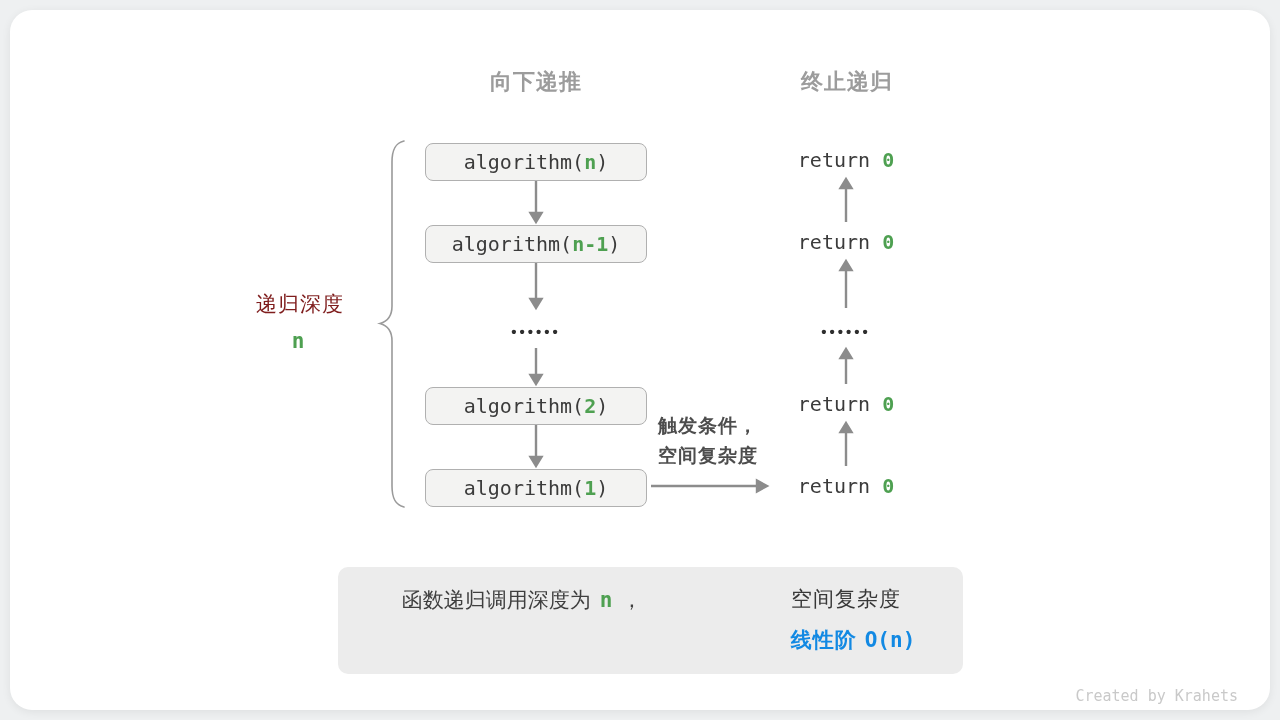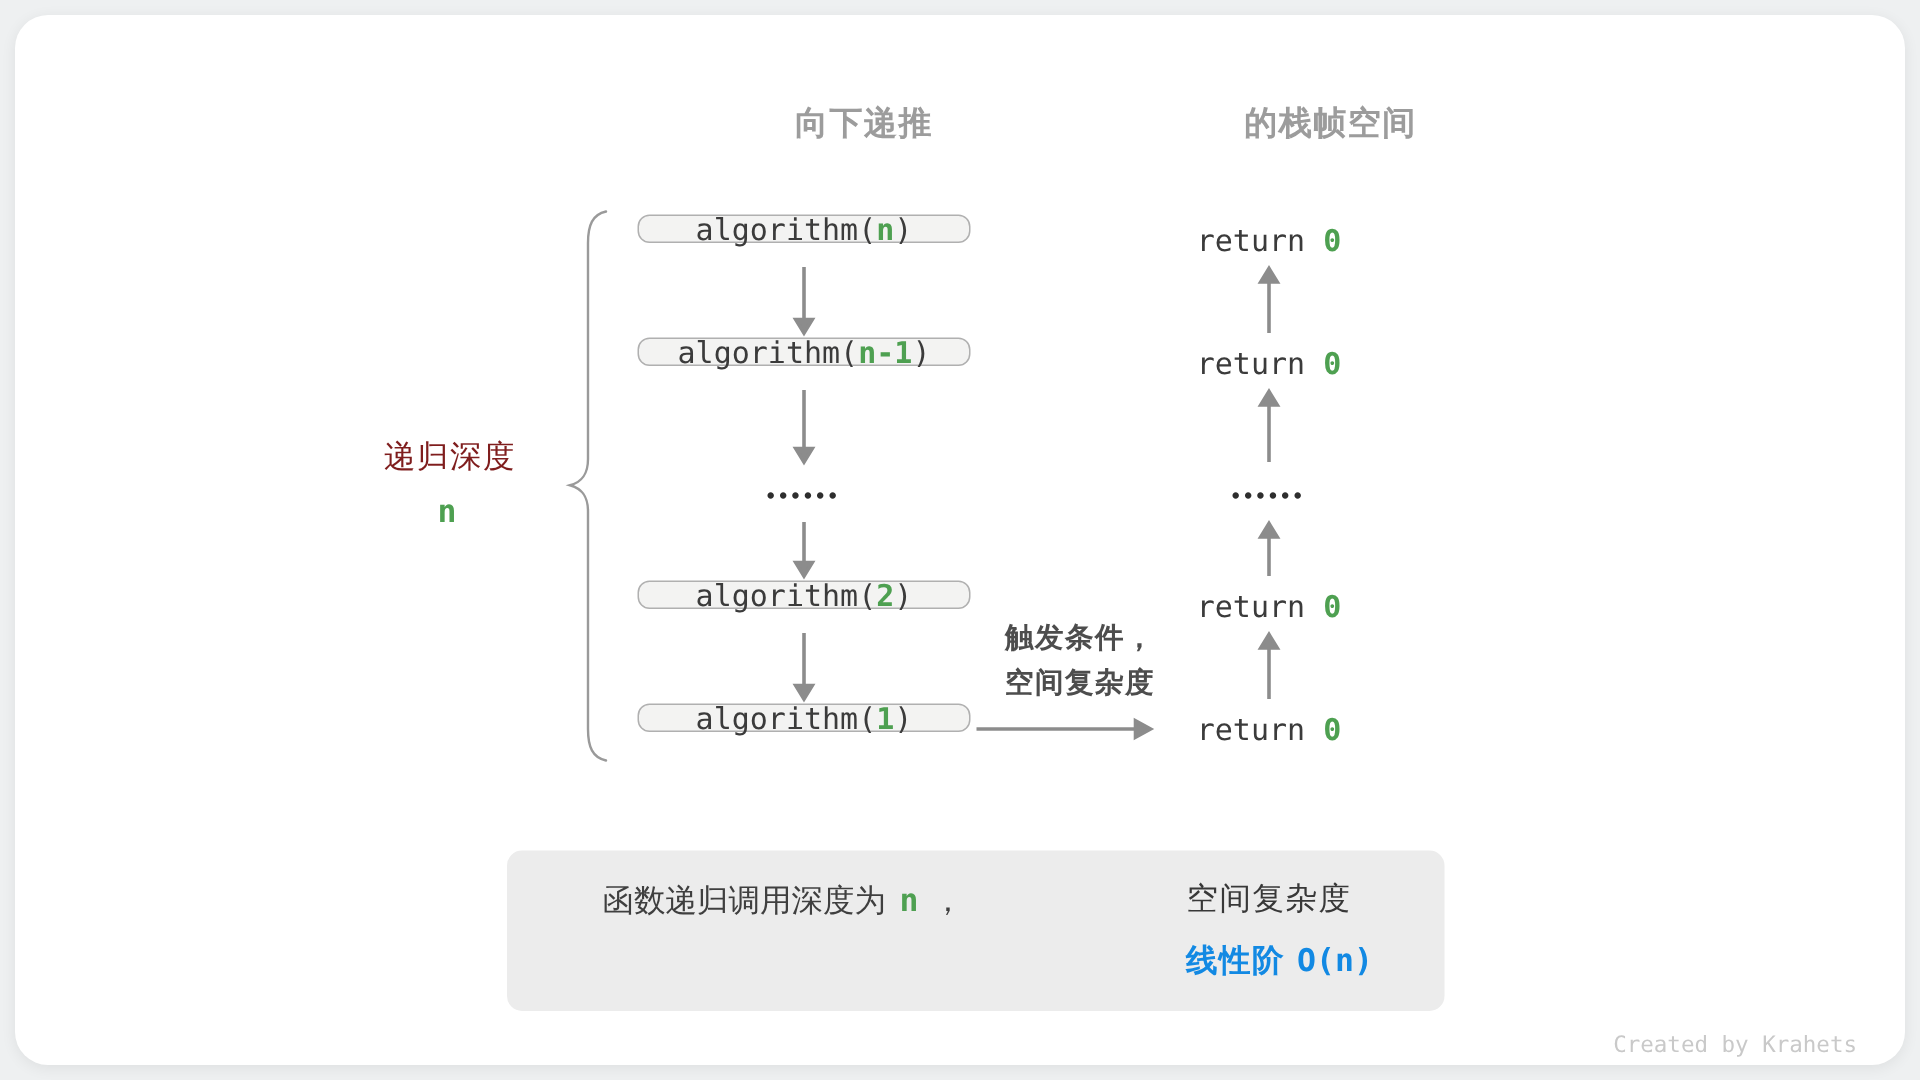--- a/index.html
+++ b/index.html
@@ -18,31 +18,30 @@
     box-shadow: 0 2px 10px rgba(0,0,0,0.07);
   }
   .abs { position: absolute; white-space: nowrap; }
   .center-xy { transform: translate(-50%, -50%); }
 
   .col-header {
     font-size: 22px;
     font-weight: bold;
     color: #9c9c9c;
     letter-spacing: 1px;
-    margin-left: 40px;
   }
   .mono { font-family: "DejaVu Sans Mono", monospace; }
   .green { color: #4ea051; font-weight: bold; }
   .blue  { color: #1289e3; }
 
   .call-box {
     position: absolute;
     left: 415px;
     width: 222px;
-    height: 19px;
+    height: 38px;
     background: #f3f3f2;
     border: 1.5px solid #b0b0b0;
     border-radius: 8px;
     display: flex;
     align-items: center;
     justify-content: center;
     font-family: "DejaVu Sans Mono", monospace;
     font-size: 20px;
     color: #3b3b3b;
   }
@@ -130,21 +129,21 @@
              L 382 296
              C 382 305, 379 311, 370 313.5
              C 379 316, 382 322, 382 331
              L 382 476
              C 382 488, 385 495, 394 497" fill="none" stroke="#9a9a9a" stroke-width="1.6" stroke-linecap="round"></path>
 
     <polygon points="688,607 708,607 708,597 728,617 708,637 708,627 688,627" fill="#c1c1c1" stroke="none"></polygon>
   </svg>
 
   <div class="abs center-xy col-header" style="left:526px; top:72px;">向下递推</div>
-  <div class="abs center-xy col-header" style="left:837px; top:72px;">的栈帧空间</div>
+  <div class="abs center-xy col-header" style="left:837px; top:72px;">终止递归</div>
 
   <div class="abs center-xy depth-text" style="left:290px; top:294px;">递归深度</div>
   <div class="abs center-xy depth-var green" style="left:288px; top:331px;">n</div>
 
   <div class="call-box" style="top:133px;">
     <span>algorithm(</span>
       <span class="green">n</span>
       <span>)</span>
   </div>
   <div class="call-box" style="top:215px;">
@@ -171,21 +170,21 @@
     <span>return</span>&nbsp;<span class="green">0</span>
   </div>
   <div class="abs center-xy dots" style="left:836px; top:321px;">••••••</div>
   <div class="abs center-xy return-row" style="left:836px; top:394px;">
     <span>return</span>&nbsp;<span class="green">0</span>
   </div>
   <div class="abs center-xy return-row" style="left:836px; top:476px;">
     <span>return</span>&nbsp;<span class="green">0</span>
   </div>
 
-  <div class="abs trigger" style="left:648px; top:401px;margin-left:12px;">
+  <div class="abs trigger" style="left:648px; top:401px;">
     <div>触发条件，</div>
     <div>空间复杂度</div>
   </div>
 
   <div class="summary-panel"></div>
   <div class="abs center-xy summary-line" style="left:512px; top:590px;text-align:right;">
     <span>函数递归调用深度为</span><span class="green mono var-gap">n</span><span>，</span>
   </div>
 
   <div class="abs center-xy result-title" style="left:836px; top:589px;">空间复杂度</div>

